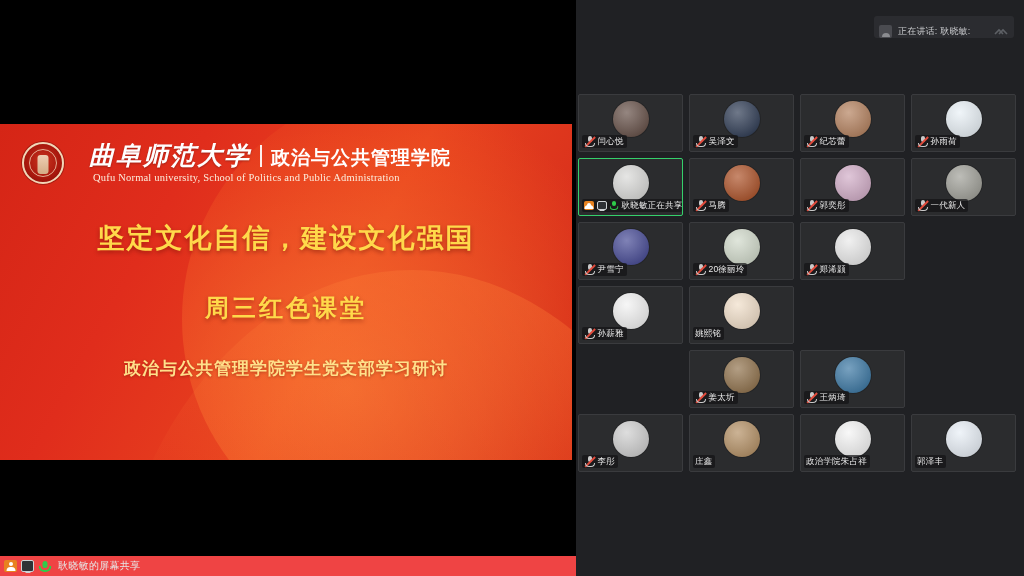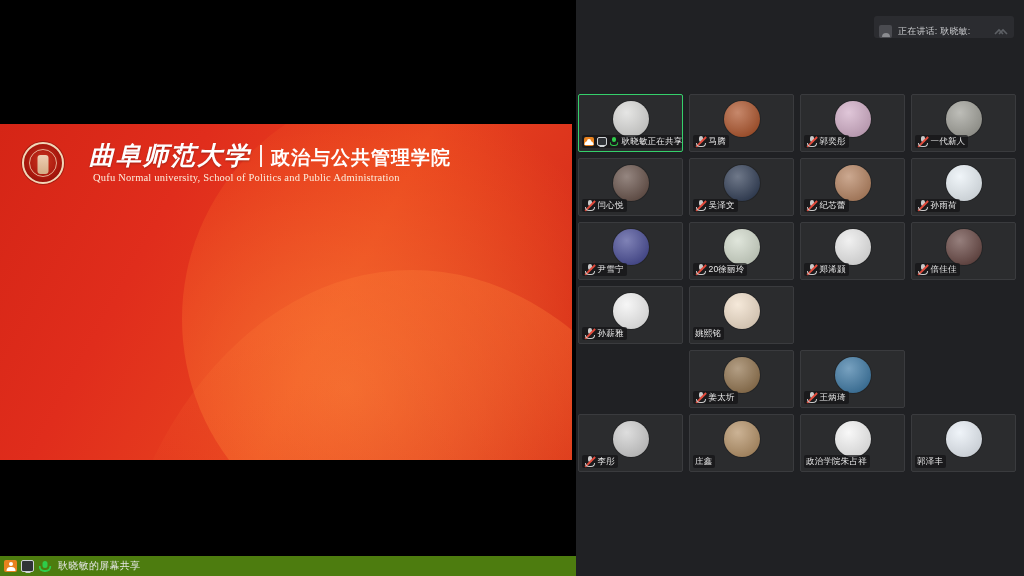--- a/index.html
+++ b/index.html
@@ -48,21 +48,21 @@
   .slide-body{ position:absolute; left:0; right:0; top:96px; text-align:center; }
   .s-title{ font-family:"Liberation Serif","DejaVu Serif",serif; font-size:27px; font-weight:700;
     color:#ffd94a; letter-spacing:2px; text-shadow:0 2px 4px rgba(90,10,0,.45); }
   .s-sub{ font-family:"Liberation Serif","DejaVu Serif",serif; font-size:24px; font-weight:700;
     color:#ffd94a; letter-spacing:3px; margin-top:36px; text-shadow:0 2px 4px rgba(90,10,0,.45); }
   .s-foot{ font-family:"Liberation Serif","DejaVu Serif",serif; font-size:17px; font-weight:700;
     color:#ffe08a; letter-spacing:1px; margin-top:33px; text-shadow:0 1px 3px rgba(90,10,0,.4); }
 
   
   #share-status{ position:absolute; left:0; bottom:0; width:604px; height:20px;
-    background:#4d7c0f; display:flex; align-items:center; gap:4px; padding-left:4px; }
+    background:#ef4444; display:flex; align-items:center; gap:4px; padding-left:4px; }
   #share-status .txt{ font-size:10px; color:#e6e6e6; margin-left:3px; letter-spacing:.3px; }
 
   
   .ic{ width:13px; height:12px; flex:none; display:block; }
   .ic-host{ background:#e8821f; border-radius:2px; position:relative; }
   .ic-host::before{ content:""; position:absolute; left:50%; top:2px; transform:translateX(-50%);
     width:4px; height:4px; border-radius:50%; background:#fff; }
   .ic-host::after{ content:""; position:absolute; left:50%; bottom:1px; transform:translateX(-50%);
     width:9px; height:4px; border-radius:4px 4px 0 0; background:#fff; }
   .ic-screen{ background:#2f3236; border-radius:2px; position:relative;
@@ -133,20 +133,25 @@
         <div class="uni-name">
           <div class="uni-row">
             <span class="uni-cn">曲阜师范大学</span>
             <span class="uni-div"></span>
             <span class="uni-dept">政治与公共管理学院</span>
           </div>
           <div class="uni-en">Qufu Normal university, School of Politics and Public Administration</div>
         </div>
       </div>
 
+      <div class="slide-body">
+        <div class="s-title">坚定文化自信，建设文化强国</div>
+        <div class="s-sub">周三红色课堂</div>
+        <div class="s-foot">政治与公共管理学院学生党支部学习研讨</div>
+      </div>
     </div>
 
     <div id="share-status">
       <span class="ic ic-host"></span>
       <span class="ic ic-screen"></span>
       <span class="ic ic-mic">
           <i></i>
         </span>
       <span class="txt">耿晓敏的屏幕共享</span>
     </div>
@@ -158,20 +163,62 @@
       <span class="sp-av"></span>
       <span class="sp-txt">正在讲话: 耿晓敏:</span>
       <svg class="sp-chev" viewBox="0 0 16 12">
         <path d="M2 8 L6 4 L10 8" fill="none" stroke="#9aa0a6" stroke-width="1.6"></path>
         <path d="M6 8 L10 4 L14 8" fill="none" stroke="#9aa0a6" stroke-width="1.6"></path>
       </svg>
     </div>
 
     <div id="grid">
         <div class="grid-row">
+          <div class="tile">
+            <div class="av" style="background: radial-gradient(circle at 38% 32%, rgba(255, 255, 255, 0.35), rgba(0, 0, 0, 0.18)), rgb(92, 69, 60);"></div>
+            <div class="label">
+              <span class="mic-chip">
+                <i></i>
+                <span class="slash"></span>
+              </span>
+              <span class="nm">闫心悦</span>
+            </div>
+          </div>
+          <div class="tile">
+            <div class="av" style="background: radial-gradient(circle at 38% 32%, rgba(255, 255, 255, 0.35), rgba(0, 0, 0, 0.18)), rgb(34, 48, 74);"></div>
+            <div class="label">
+              <span class="mic-chip">
+                <i></i>
+                <span class="slash"></span>
+              </span>
+              <span class="nm">吴泽文</span>
+            </div>
+          </div>
+          <div class="tile">
+            <div class="av" style="background: radial-gradient(circle at 38% 32%, rgba(255, 255, 255, 0.35), rgba(0, 0, 0, 0.18)), rgb(176, 122, 85);"></div>
+            <div class="label">
+              <span class="mic-chip">
+                <i></i>
+                <span class="slash"></span>
+              </span>
+              <span class="nm">纪芯蕾</span>
+            </div>
+          </div>
+          <div class="tile">
+            <div class="av" style="background: radial-gradient(circle at 38% 32%, rgba(255, 255, 255, 0.35), rgba(0, 0, 0, 0.18)), rgb(232, 240, 246);"></div>
+            <div class="label">
+              <span class="mic-chip">
+                <i></i>
+                <span class="slash"></span>
+              </span>
+              <span class="nm">孙雨荷</span>
+            </div>
+          </div>
+        </div>
+        <div class="grid-row">
           <div class="tile active">
             <div class="av" style="background: radial-gradient(circle at 38% 32%, rgba(255, 255, 255, 0.35), rgba(0, 0, 0, 0.18)), rgb(216, 216, 214);"></div>
             <div class="label">
               <span class="ic ic-host"></span>
               <span class="ic ic-screen"></span>
               <span class="ic ic-mic">
                 <i></i>
               </span>
               <span class="nm">耿晓敏正在共享</span>
             </div>
@@ -202,62 +249,20 @@
               <span class="mic-chip">
                 <i></i>
                 <span class="slash"></span>
               </span>
               <span class="nm">一代新人</span>
             </div>
           </div>
         </div>
         <div class="grid-row">
           <div class="tile">
-            <div class="av" style="background: radial-gradient(circle at 38% 32%, rgba(255, 255, 255, 0.35), rgba(0, 0, 0, 0.18)), rgb(92, 69, 60);"></div>
-            <div class="label">
-              <span class="mic-chip">
-                <i></i>
-                <span class="slash"></span>
-              </span>
-              <span class="nm">闫心悦</span>
-            </div>
-          </div>
-          <div class="tile">
-            <div class="av" style="background: radial-gradient(circle at 38% 32%, rgba(255, 255, 255, 0.35), rgba(0, 0, 0, 0.18)), rgb(34, 48, 74);"></div>
-            <div class="label">
-              <span class="mic-chip">
-                <i></i>
-                <span class="slash"></span>
-              </span>
-              <span class="nm">吴泽文</span>
-            </div>
-          </div>
-          <div class="tile">
-            <div class="av" style="background: radial-gradient(circle at 38% 32%, rgba(255, 255, 255, 0.35), rgba(0, 0, 0, 0.18)), rgb(176, 122, 85);"></div>
-            <div class="label">
-              <span class="mic-chip">
-                <i></i>
-                <span class="slash"></span>
-              </span>
-              <span class="nm">纪芯蕾</span>
-            </div>
-          </div>
-          <div class="tile">
-            <div class="av" style="background: radial-gradient(circle at 38% 32%, rgba(255, 255, 255, 0.35), rgba(0, 0, 0, 0.18)), rgb(232, 240, 246);"></div>
-            <div class="label">
-              <span class="mic-chip">
-                <i></i>
-                <span class="slash"></span>
-              </span>
-              <span class="nm">孙雨荷</span>
-            </div>
-          </div>
-        </div>
-        <div class="grid-row">
-          <div class="tile">
             <div class="av" style="background: radial-gradient(circle at 38% 32%, rgba(255, 255, 255, 0.35), rgba(0, 0, 0, 0.18)), rgb(59, 63, 143);"></div>
             <div class="label">
               <span class="mic-chip">
                 <i></i>
                 <span class="slash"></span>
               </span>
               <span class="nm">尹雪宁</span>
             </div>
           </div>
           <div class="tile">
@@ -271,30 +276,20 @@
             </div>
           </div>
           <div class="tile">
             <div class="av" style="background: radial-gradient(circle at 38% 32%, rgba(255, 255, 255, 0.35), rgba(0, 0, 0, 0.18)), rgb(233, 233, 233);"></div>
             <div class="label">
               <span class="mic-chip">
                 <i></i>
                 <span class="slash"></span>
               </span>
               <span class="nm">郑浠颢</span>
-            </div>
-          </div>
-          <div class="tile">
-            <div class="av" style="background: radial-gradient(circle at 38% 32%, rgba(255, 255, 255, 0.35), rgba(0, 0, 0, 0.18)), rgb(93, 58, 54);"></div>
-            <div class="label">
-              <span class="mic-chip">
-                <i></i>
-                <span class="slash"></span>
-              </span>
-              <span class="nm">倍佳佳</span>
             </div>
           </div>
         </div>
         <div class="grid-row">
           <div class="tile">
             <div class="av" style="background: radial-gradient(circle at 38% 32%, rgba(255, 255, 255, 0.35), rgba(0, 0, 0, 0.18)), rgb(242, 242, 242);"></div>
             <div class="label">
               <span class="mic-chip">
                 <i></i>
                 <span class="slash"></span>

